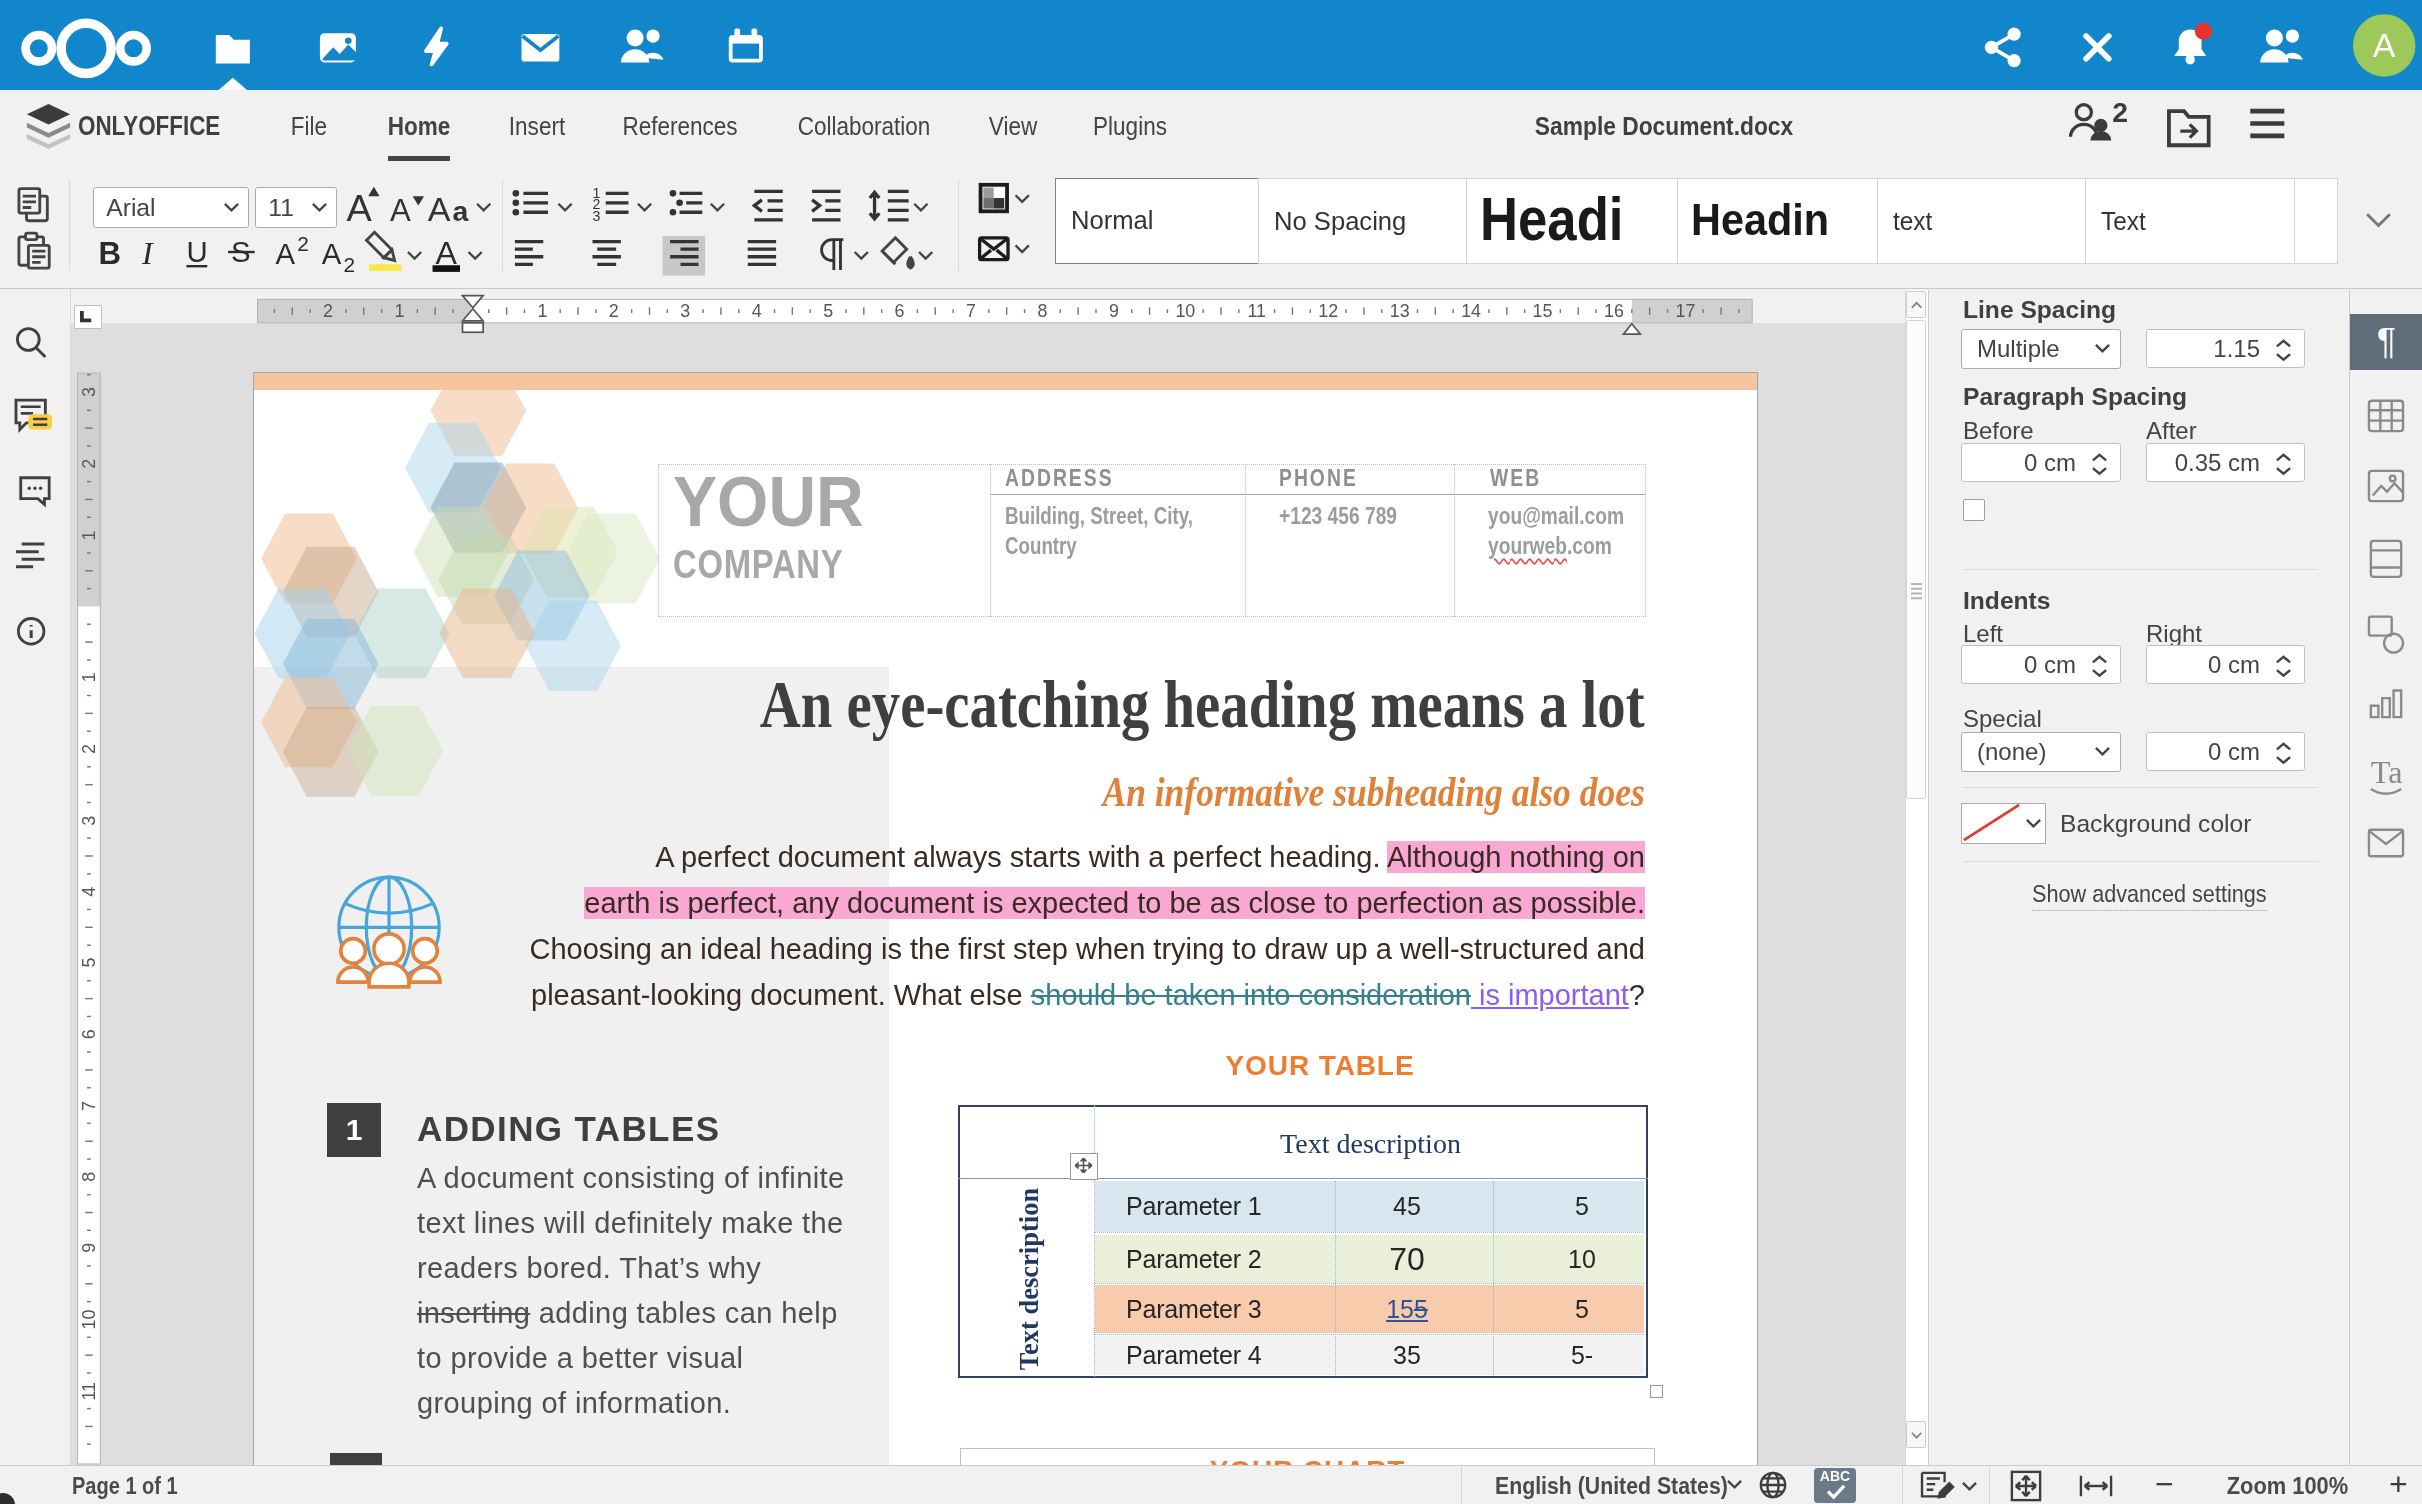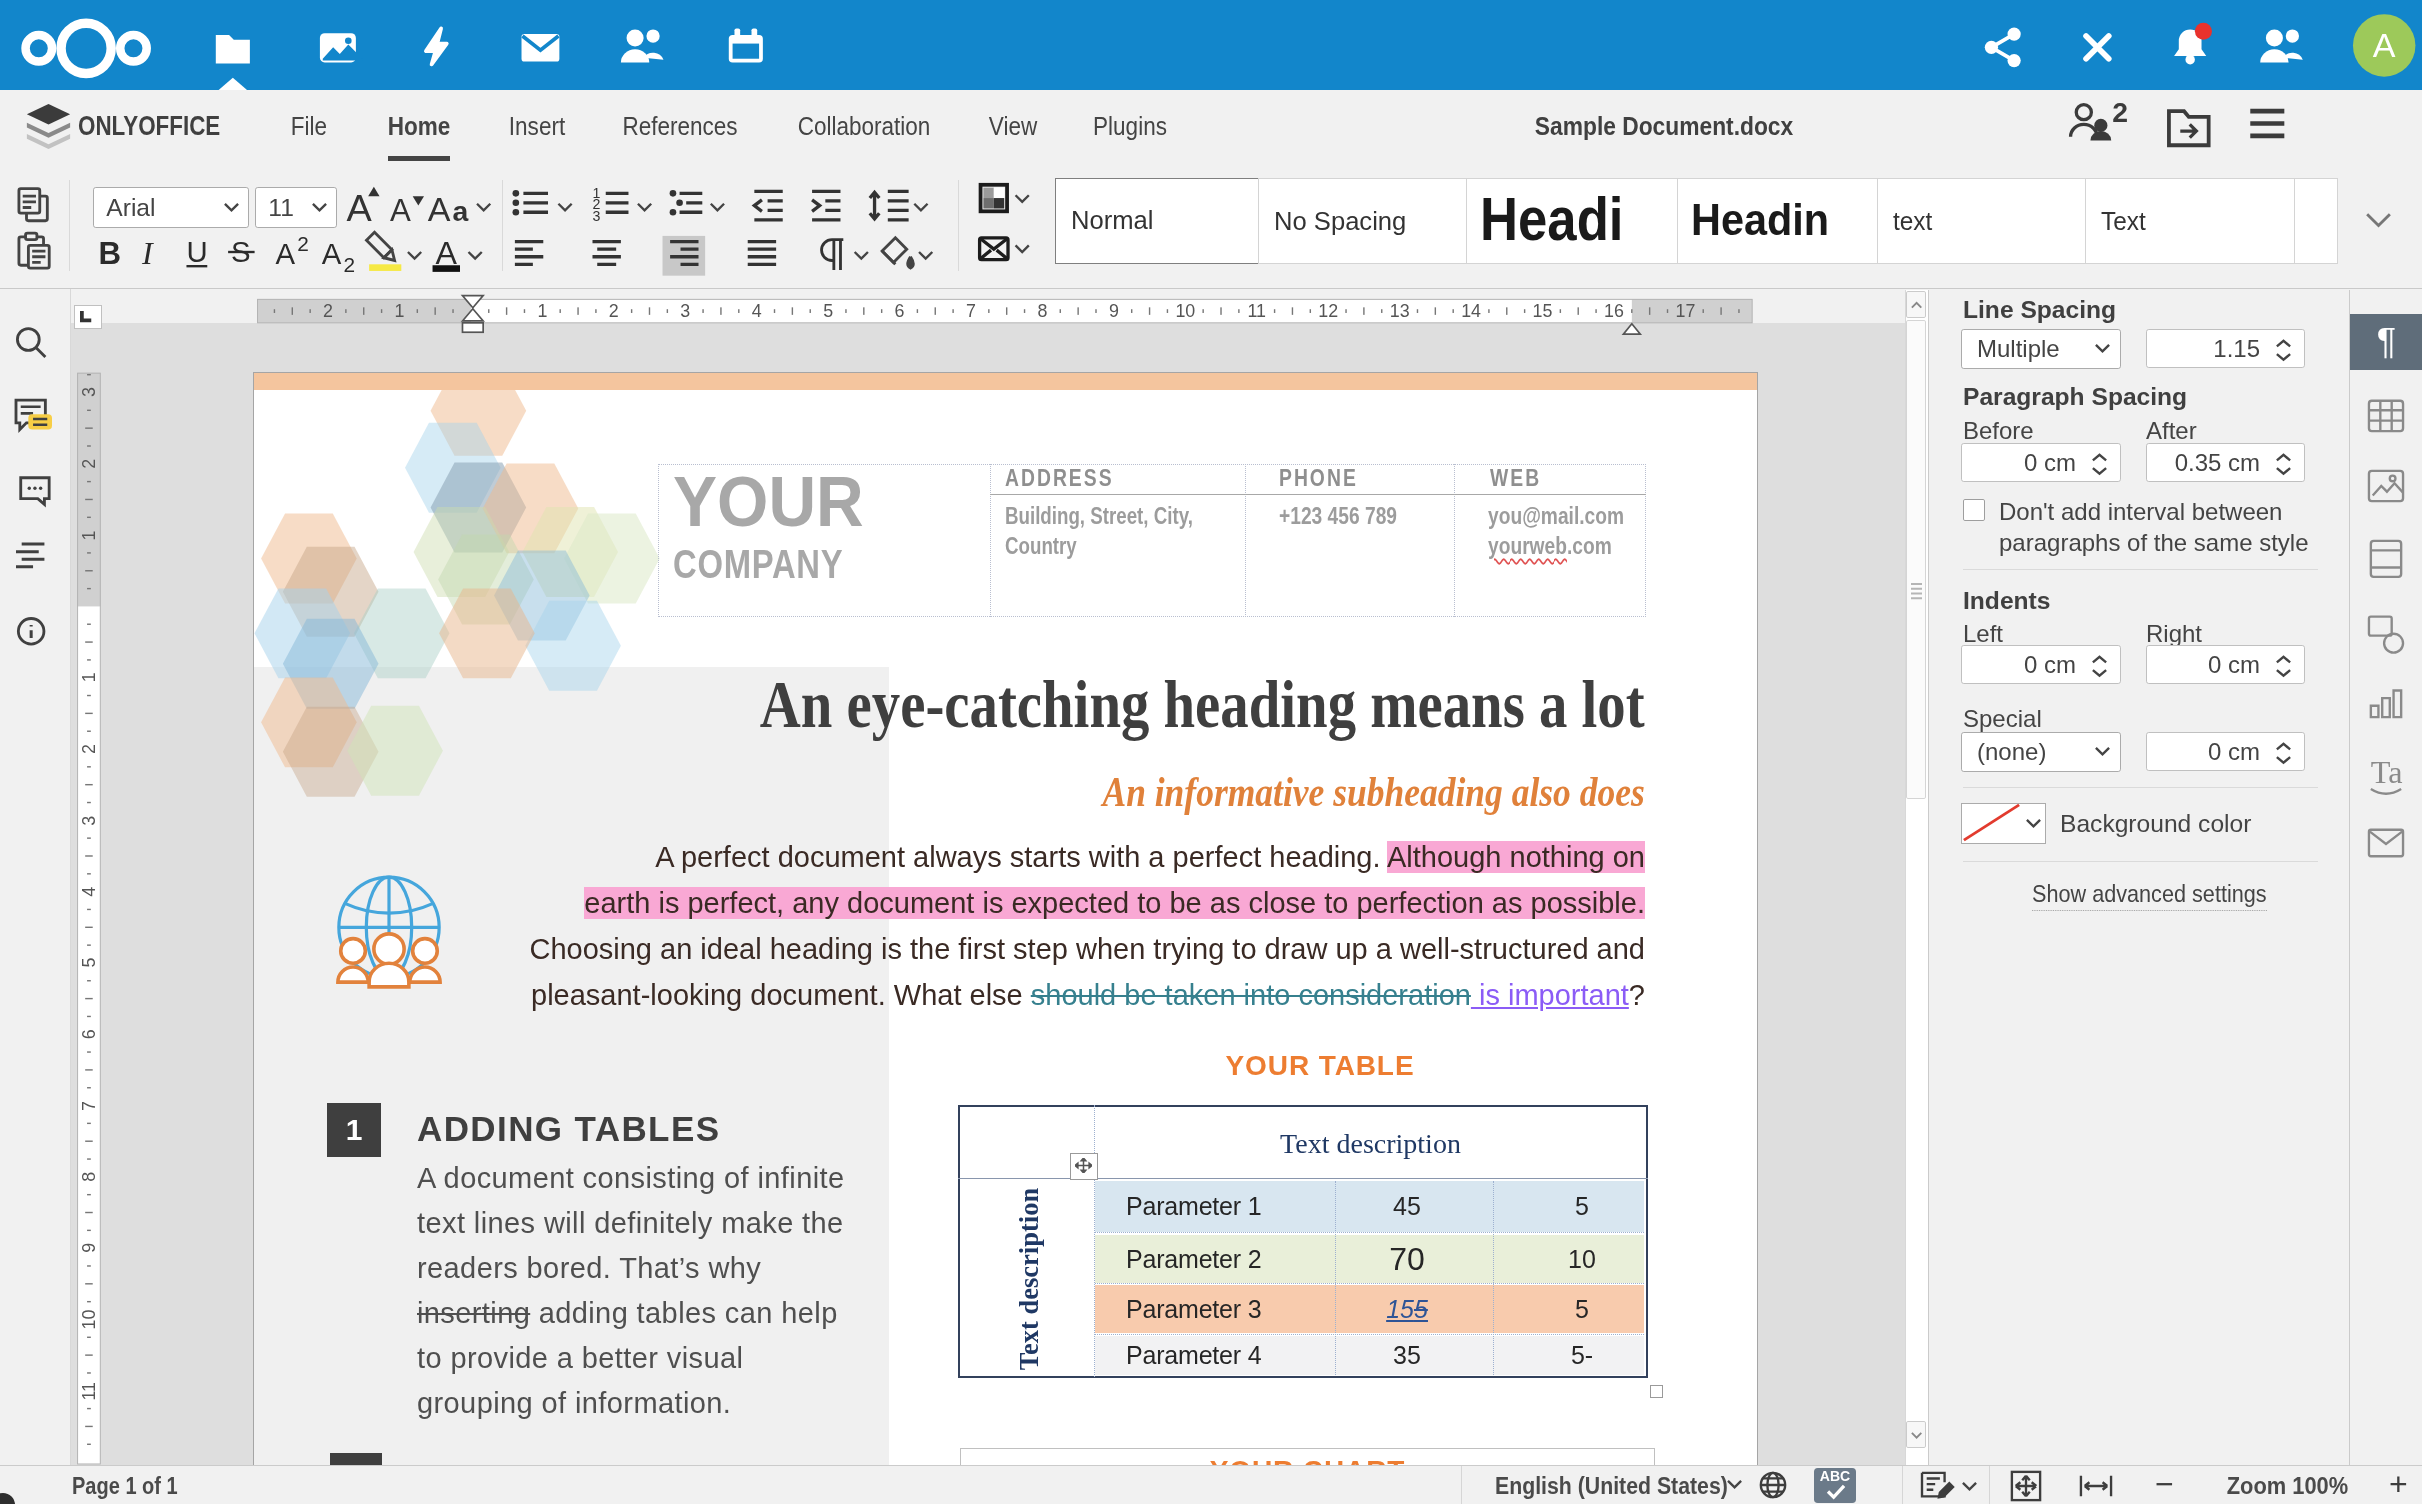--- a/index.html
+++ b/index.html
@@ -571,21 +571,21 @@
   <div class="pg" style="left:841px;top:910px;width:549px;height:0.9px;border-top:0.9px dotted #9db0cf;"></div>
   <div class="pg" style="left:841px;top:961px;width:549px;height:0.9px;border-top:0.9px dotted #9db0cf;"></div>
   <div class="pg" style="left:899px;top:755px;width:435px;font-family:'Liberation Serif',serif;font-size:28px;color:#1f3864;text-align:center;line-height:32px;">Text description</div>
   <div class="pg" style="left:680px;top:887px;width:189px;height:38px;line-height:38px;text-align:center;font-family:'Liberation Serif',serif;font-size:26.5px;font-weight:bold;color:#1f3864;transform:rotate(-90deg);white-space:nowrap;">Text description</div>
   <div class="pg" style="left:872px;top:808px;height:51px;line-height:51px;font-size:25px;color:#262626;letter-spacing:-0.2px;">Parameter 1</div>
   <div class="pg" style="left:872px;top:862px;height:48px;line-height:48px;font-size:25px;color:#262626;letter-spacing:-0.2px;">Parameter 2</div>
   <div class="pg" style="left:872px;top:912px;height:48px;line-height:48px;font-size:25px;color:#262626;letter-spacing:-0.2px;">Parameter 3</div>
   <div class="pg" style="left:872px;top:963px;height:39px;line-height:39px;font-size:25px;color:#262626;letter-spacing:-0.2px;">Parameter 4</div>
   <div class="pg" style="left:1087px;top:808px;width:132px;height:42px;line-height:51px;font-size:25px;color:#262626;text-align:center;">45</div>
   <div class="pg" style="left:1087px;top:862px;width:132px;height:44px;line-height:48px;font-size:32px;color:#262626;text-align:center;">70</div>
-  <div class="pg" style="left:1087px;top:912px;width:132px;height:48px;line-height:48px;font-size:25px;color:#2e5496;text-align:center;"><span style="text-decoration:underline;font-style:italic;">15<span style="text-decoration:underline line-through;">5</span></span></div>
+  <div class="pg" style="left:1087px;top:912px;width:132px;height:48px;line-height:48px;font-size:25px;color:#2e5496;text-align:center;"><span style="text-decoration:underline;">15<span style="text-decoration:underline line-through;">5</span></span></div>
   <div class="pg" style="left:1087px;top:963px;width:132px;height:39px;line-height:39px;font-size:25px;color:#262626;text-align:center;">35</div>
   <div class="pg" style="left:1262px;top:808px;width:132px;height:51px;line-height:51px;font-size:25px;color:#262626;text-align:center;">5</div>
   <div class="pg" style="left:1262px;top:862px;width:132px;height:48px;line-height:48px;font-size:25px;color:#262626;text-align:center;">10</div>
   <div class="pg" style="left:1262px;top:912px;width:132px;height:48px;line-height:48px;font-size:25px;color:#262626;text-align:center;">5</div>
   <div class="pg" style="left:1262px;top:963px;width:132px;height:39px;line-height:39px;font-size:25px;color:#262626;text-align:center;">5-</div>
 
   <div class="pg" style="left:816px;top:780px;width:28px;height:26.5px;background:#fff;border:0.9px solid #9a9a9a;"></div>
   <svg class="pg" style="left:821px;top:785px;" width="17" height="15" viewBox="0 0 18 16">
     <g stroke="#555" stroke-width="1.6" fill="#555">
       <path d="M9 2 v12 M2 8 h14" fill="none"></path>
@@ -668,21 +668,20 @@
         <path class="chev" d="M3 10 l7 -6 7 6 M3 18 l7 6 7 -6"></path>
       </svg>
   </div>
   <div class="spin" style="left:2146px;top:443px;width:159px;">
     <div class="spintxt">0.35 cm</div>
     <svg class="abs" style="right:11.4px;top:6.6px;" width="19" height="26.5" viewBox="0 0 20 28">
         <path class="chev" d="M3 10 l7 -6 7 6 M3 18 l7 6 7 -6"></path>
       </svg>
   </div>
   <div class="abs" style="left:1963px;top:499px;width:22px;height:22px;background:#fff;border:0.9px solid #9e9e9e;border-radius:1.9px;"></div>
-  <div class="lbl" style="left:1999px;top:496px;width:312px;line-height:31px;">Don't add interval between paragraphs of the same style</div>
   <div class="hr" style="top:569px;"></div>
   <div class="blbl" style="left:1963px;top:587px;">Indents</div>
   <div class="lbl" style="left:1963px;top:620px;">Left</div>
   <div class="lbl" style="left:2146px;top:620px;">Right</div>
   <div class="spin" style="left:1961px;top:645px;width:160px;">
     <div class="spintxt">0 cm</div>
     <svg class="abs" style="right:11.4px;top:6.6px;" width="19" height="26.5" viewBox="0 0 20 28">
         <path class="chev" d="M3 10 l7 -6 7 6 M3 18 l7 6 7 -6"></path>
       </svg>
   </div>

